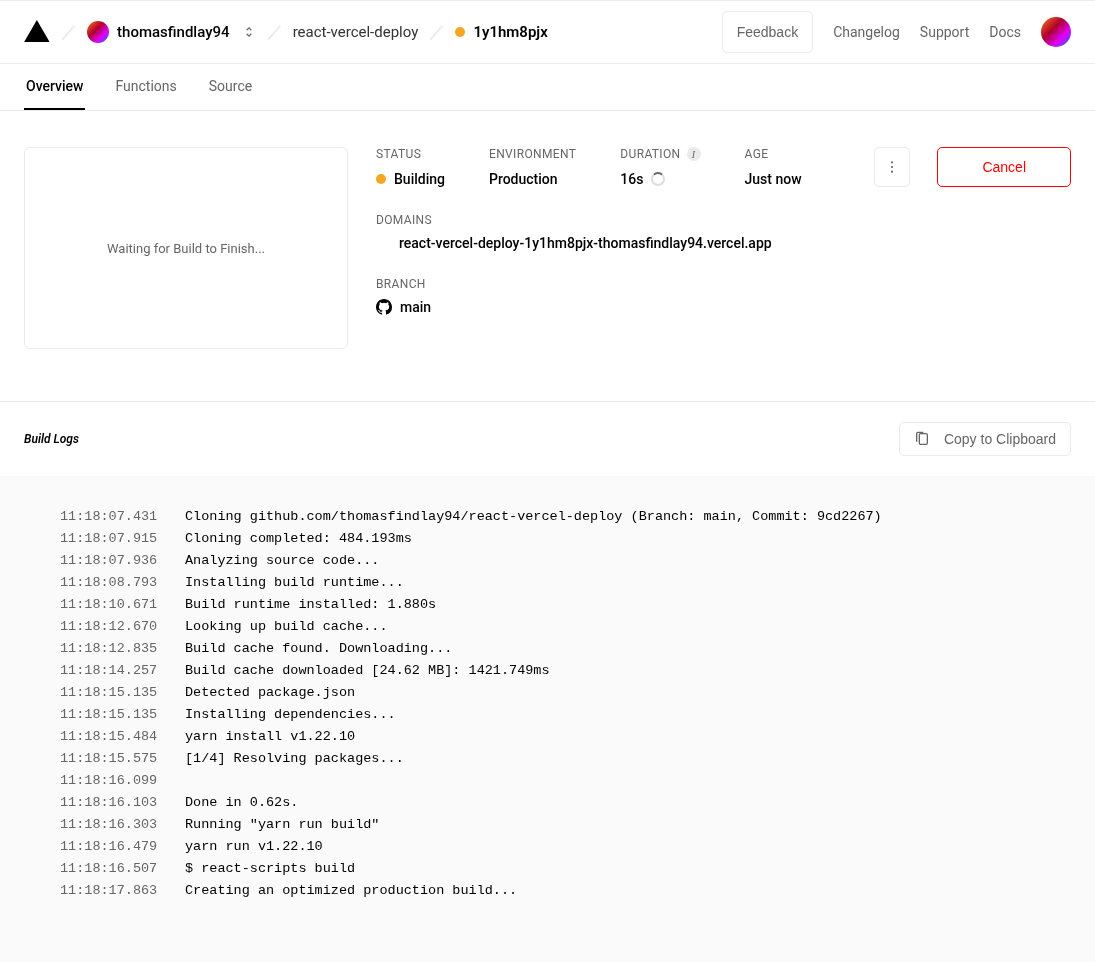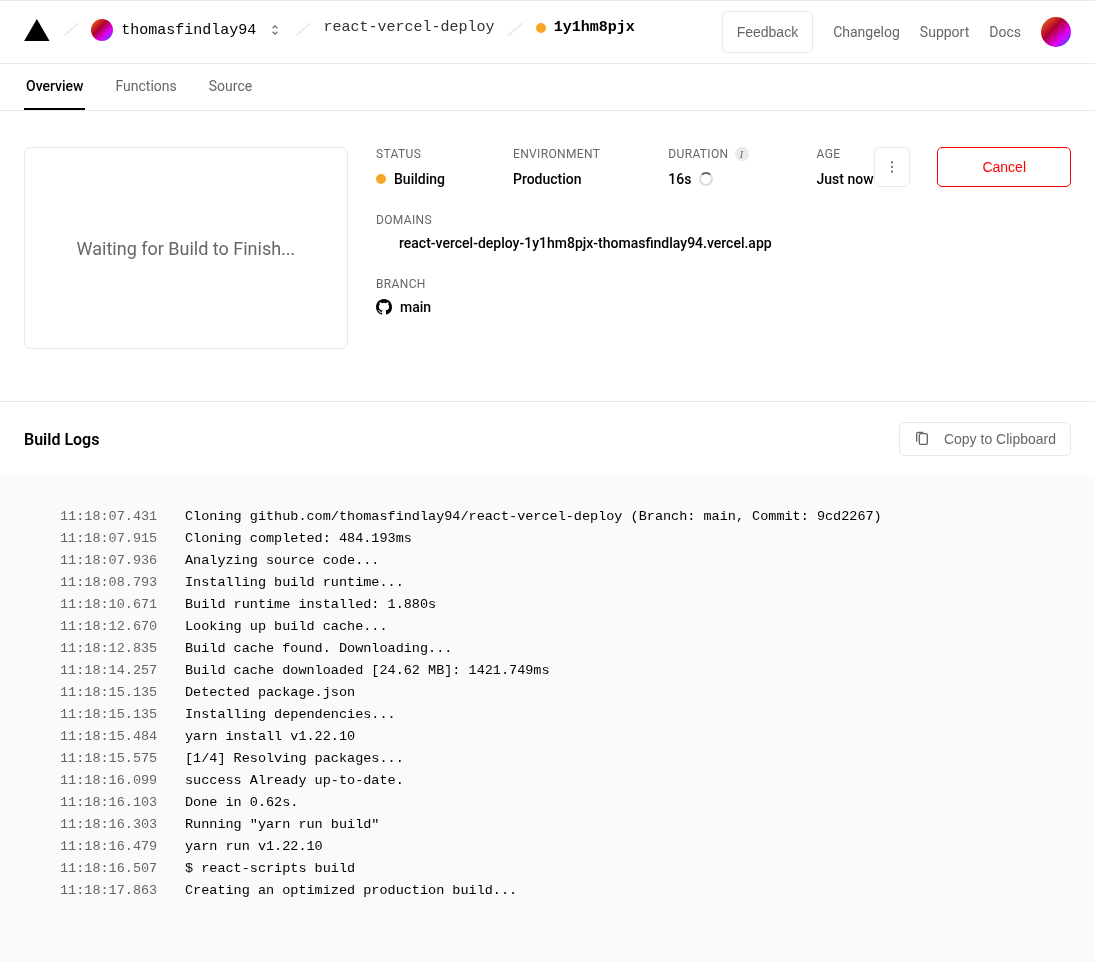--- a/index.html
+++ b/index.html
@@ -12,21 +12,21 @@
   .page { width: 1095px; }
   .topbar {
     display: flex;
     align-items: center;
     justify-content: space-between;
     height: 64px;
     padding: 0 24px;
     border-bottom: 1px solid #eaeaea;
     border-top: 1px solid #eaeaea;
   }
-  .crumbs { display: flex; align-items: flex-start; gap: 12px; font-family: Liberation Mono, monospace; }
+  .crumbs { display: flex; align-items: center; gap: 12px; }
   .vercel-logo { width: 26px; height: 22px; }
   .slash { color: #eaeaea; font-size: 22px; transform: rotate(20deg); display: inline-block; margin: 0 2px; }
   .crumb { display: flex; align-items: center; gap: 8px; font-size: 15px; font-weight: 500; color: #000; }
   .crumb.muted { color: #333; font-weight: 400; }
   .gradient-avatar {
     width: 22px; height: 22px; border-radius: 50%;
     background: linear-gradient(135deg, #ff7a18, #af002d 40%, #e100ff 70%, #0070f3);
   }
   .gradient-avatar.big { width: 30px; height: 30px; }
   .scope-switcher {
@@ -50,24 +50,24 @@
     border-bottom: 2px solid transparent;
   }
   .subnav .tab.active { color: #000; border-bottom-color: #000; font-weight: 500; }
 
   .content { padding: 36px 24px 0 24px; }
   .deploy-row { display: flex; gap: 28px; align-items: flex-start; }
   .preview-card {
     width: 324px; height: 202px;
     border: 1px solid #eaeaea; border-radius: 6px;
     display: flex; align-items: center; justify-content: center;
-    color: #666; font-size: 18px;
+    color: #666; font-size: 13px;
   }
   .meta { flex: 1; }
-  .meta-top { display: flex; gap: 68px; }
+  .meta-top { display: flex; gap: 44px; }
   .meta-col .label {
     font-size: 12px; color: #666; letter-spacing: 0.03em;
     text-transform: uppercase; margin-bottom: 10px; display:flex; align-items:center; gap:6px;
   }
   .meta-col .value { font-size: 14px; font-weight: 500; color: #000; display:flex; align-items:center; gap:8px;}
   .info-circle {
     width: 14px; height: 14px; border-radius: 50%; background: #eaeaea;
     color: #666; font-size: 10px; display:flex; align-items:center; justify-content:center;
     font-style: italic; font-family: serif;
   }
@@ -93,21 +93,21 @@
   .domain-link { font-size: 14px; font-weight: 500; color: #000; margin-left: 23px; }
   .branch-row { display:flex; align-items:center; gap:8px; font-size:14px; font-weight:500;text-align:center;}
   .gh-icon { width:16px; height:16px; }
   .commit-row { color:#666; font-size:14px; margin-top:6px; }
 
   .divider { border-top:1px solid #eaeaea; margin-top: 52px; }
   .logs-header {
     display:flex; justify-content:space-between; align-items:center;
     padding: 20px 24px;
   }
-  .logs-header h3 { font-size:16px; font-weight:600; }
+  .logs-header h3 { font-size:12px; font-weight:600;font-style:italic; }
   .copy-btn {
     border:1px solid #eaeaea; border-radius:5px; background:#fff;
     padding: 8px 14px; display:flex; align-items:center; gap:14px;
     color:#666; font-size:14px; cursor:pointer;
   }
   .copy-btn svg { width:16px; height:16px; }
   .logs-body {
     background: #fafafa; padding: 30px 24px 80px 60px;
     font-family: "SFMono-Regular", Consolas, "Liberation Mono", Menlo, monospace;
     font-size: 13.5px; line-height: 22px;
@@ -287,21 +287,20 @@
       <div class="log-line">
         <span class="log-ts">11:18:15.484</span>
         <span class="log-msg">yarn install v1.22.10</span>
       </div>
       <div class="log-line">
         <span class="log-ts">11:18:15.575</span>
         <span class="log-msg">[1/4] Resolving packages...</span>
       </div>
       <div class="log-line">
         <span class="log-ts">11:18:16.099</span>
-        <span class="log-msg">success Already up-to-date.</span>
       </div>
       <div class="log-line">
         <span class="log-ts">11:18:16.103</span>
         <span class="log-msg">Done in 0.62s.</span>
       </div>
       <div class="log-line">
         <span class="log-ts">11:18:16.303</span>
         <span class="log-msg">Running "yarn run build"</span>
       </div>
       <div class="log-line">

